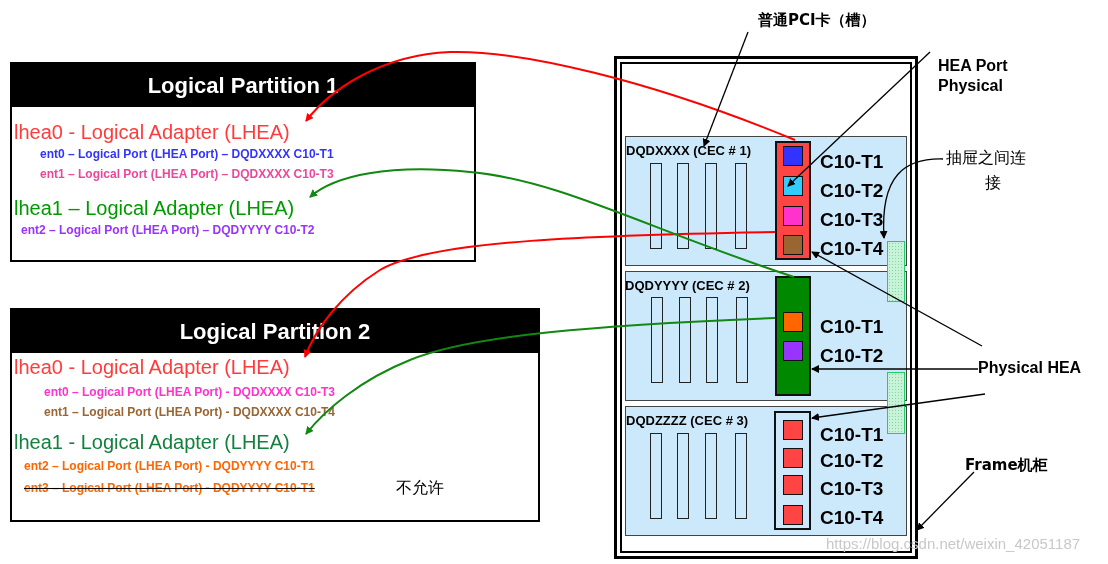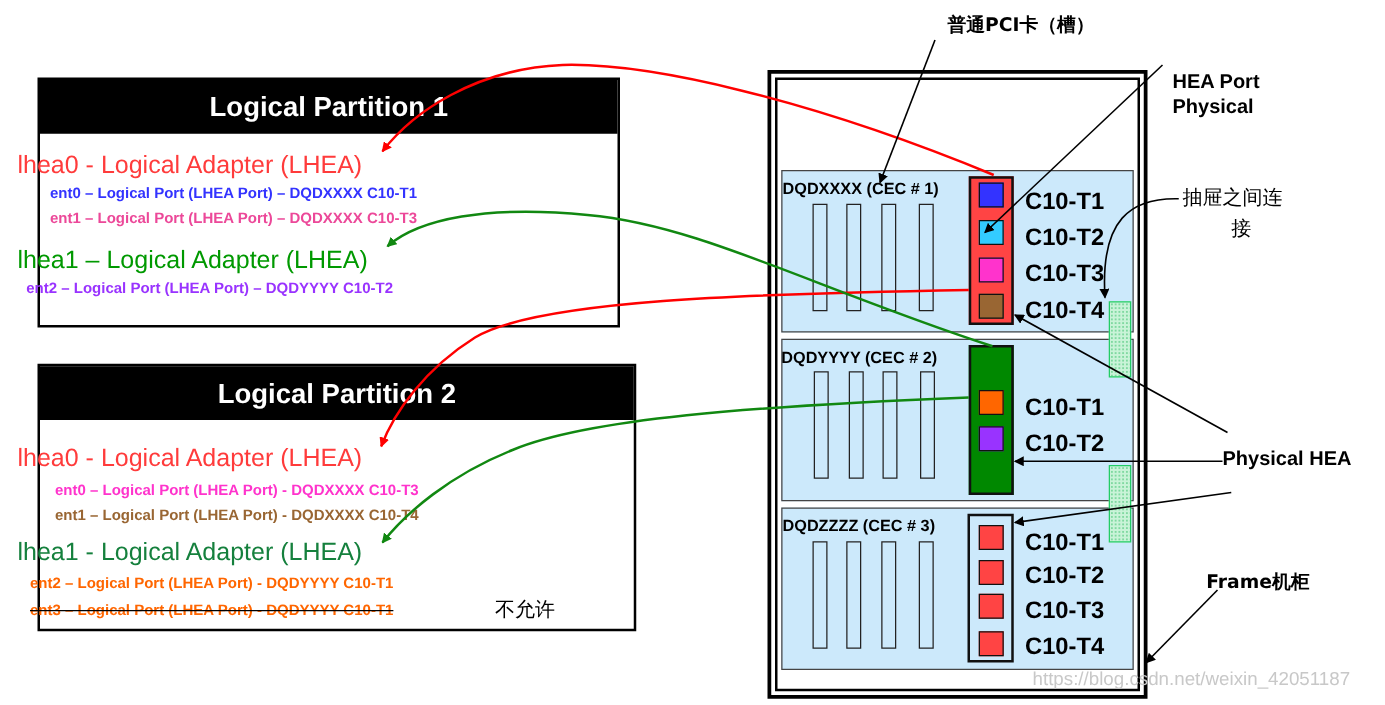--- a/index.html
+++ b/index.html
@@ -1,17 +1,17 @@
 <!DOCTYPE html>
 <html><head>
 <meta charset="utf-8">
 <style>
   html, body { margin:0; padding:0; background:#ffffff; }
   body { width:1108px; height:564px; position:relative; overflow:hidden; font-family:"Liberation Sans", sans-serif; }
-  .lpar { position:absolute; border:2px solid #000; background:#fff; box-sizing:border-box;margin-left:20px; }
+  .lpar { position:absolute; border:2px solid #000; background:#fff; box-sizing:border-box; }
   .lpar-head { position:absolute; left:0; right:0; top:0; height:43px; background:#000; color:#fff; font-weight:bold; font-size:22px; text-align:center; line-height:43px; }
   .adapter { position:absolute; font-size:20px; white-space:nowrap; }
   .port { position:absolute; font-size:12px; font-weight:bold; white-space:nowrap; }
   .strike { text-decoration:line-through; text-decoration-color:#000; }
   .note { position:absolute; font-family:Liberation Serif, serif; font-size:16px; color:#000; white-space:nowrap; }
   .frame-outer { position:absolute; left:614px; top:56px; width:304px; height:503px; border:3px solid #000; box-sizing:border-box; background:#fff; }
   .frame-inner { position:absolute; left:620px; top:62px; width:292px; height:491px; border:2px solid #000; box-sizing:border-box; background:#fff; }
   .cec { position:absolute; left:625px; width:282px; background:#cce9fb; border:1.5px solid #444; box-sizing:border-box; }
   .cec-label { position:absolute; font-size:13px; font-weight:bold; color:#000; white-space:nowrap; }
   .slot { position:absolute; width:12px; border:1.5px solid #222; box-sizing:border-box; background:#cce9fb; }
@@ -31,21 +31,21 @@
 
 <div class="lpar" style="left:10px; top:62px; width:466px; height:200px;">
   <div class="lpar-head">Logical Partition 1</div>
 </div>
 <div class="adapter" style="left:14px; top:121px; color:#ff3b3b;">lhea0 - Logical Adapter (LHEA)</div>
 <div class="port" style="left:40px; top:147px; color:#3333ff;">ent0 – Logical Port (LHEA Port) – DQDXXXX C10-T1</div>
 <div class="port" style="left:40px; top:167px; color:#ec4899;">ent1 – Logical Port (LHEA Port) – DQDXXXX C10-T3</div>
 <div class="adapter" style="left:14px; top:197px; color:#009900;">lhea1 – Logical Adapter (LHEA)</div>
 <div class="port" style="left:21px; top:223px; color:#9933ff;">ent2 – Logical Port (LHEA Port) – DQDYYYY C10-T2</div>
 
-<div class="lpar" style="left:10px; top:291px; width:479px; height:214px;">
+<div class="lpar" style="left:10px; top:308px; width:530px; height:214px;">
   <div class="lpar-head">Logical Partition 2</div>
 </div>
 <div class="adapter" style="left:14px; top:356px; color:#ff3b3b;">lhea0 - Logical Adapter (LHEA)</div>
 <div class="port" style="left:44px; top:385px; color:#ff33cc;">ent0 – Logical Port (LHEA Port) - DQDXXXX C10-T3</div>
 <div class="port" style="left:44px; top:405px; color:#996633;">ent1 – Logical Port (LHEA Port) - DQDXXXX C10-T4</div>
 <div class="adapter" style="left:14px; top:431px; color:#15803d;">lhea1 - Logical Adapter (LHEA)</div>
 <div class="port" style="left:24px; top:459px; color:#ff6600;">ent2 – Logical Port (LHEA Port)  - DQDYYYY C10-T1</div>
 <div class="port strike" style="left:24px; top:481px; color:#ff6600;">ent3 – Logical Port (LHEA Port)  - DQDYYYY C10-T1</div>
 <div class="note" style="left:396px; top:478px;">不允许</div>
 

